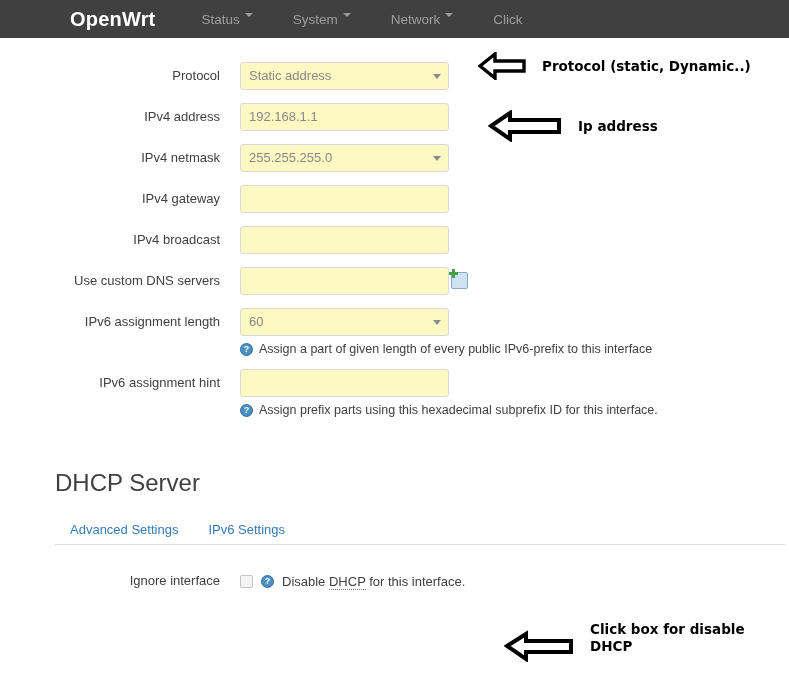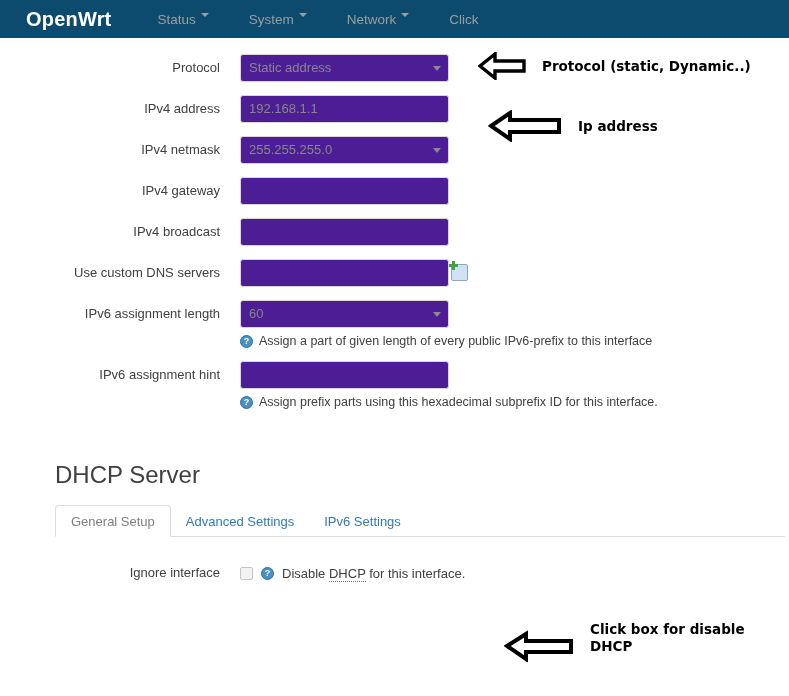--- a/index.html
+++ b/index.html
@@ -11,24 +11,24 @@
     font-family: "Liberation Sans", sans-serif;
     font-size: 13px;
     color: #404040;
     overflow: hidden;
     position: relative;
   }
 
   
   .navbar {
     height: 38px;
-    background: #0c4a6e;
+    background: #404040;
     display: flex;
     align-items: center;
-    padding-left: 26px;
+    padding-left: 70px;
   }
   .brand {
     color: #ffffff;
     font-size: 20px;
     font-weight: bold;
     letter-spacing: 0.2px;
     margin-right: 34px;
     line-height: 1;
   }
   .nav-item {
@@ -46,21 +46,21 @@
     display: inline-block;
     width: 0; height: 0;
     border-left: 4px solid transparent;
     border-right: 4px solid transparent;
     border-top: 4px solid #9d9d9d;
     position: relative;
     top: 1px;
   }
 
   
-  .form-area { padding-top: 16px; }
+  .form-area { padding-top: 24px; }
   .row {
     display: flex;
     align-items: flex-start;
     margin-bottom: 13px;
   }
   .row-label {
     width: 240px;
     text-align: right;
     padding-right: 20px;
     font-size: 13px;
@@ -68,21 +68,21 @@
     line-height: 28px;
     white-space: nowrap;
   }
   .field-col { width: 540px; }
 
   .ctl {
     width: 209px;
     height: 28px;
     border: 1px solid #d8d8d8;
     border-radius: 3px;
-    background: #4c1d95;
+    background: #fef9c3;
     font-family: "Liberation Sans", sans-serif;
     font-size: 13px;
     color: #888888;
     padding: 0 8px;
     line-height: 26px;
     display: block;
     position: relative;
   }
   .ctl.select { padding-right: 22px; }
   .sel-caret {
@@ -308,21 +308,20 @@
       </div>
     </div>
   </div>
 
 </div>
 
 <div style="margin-top:52px;">
   <div class="section-title">DHCP Server</div>
 
   <div class="tabs">
-    <div class="tab active">General Setup</div>
     <div class="tab">Advanced Settings</div>
     <div class="tab">IPv6 Settings</div>
   </div>
 
   <div class="form-area" style="padding-top:22px;">
 
     <div class="row">
       <div class="row-label">Ignore interface</div>
       <div class="field-col">
         <div class="inline-row">

